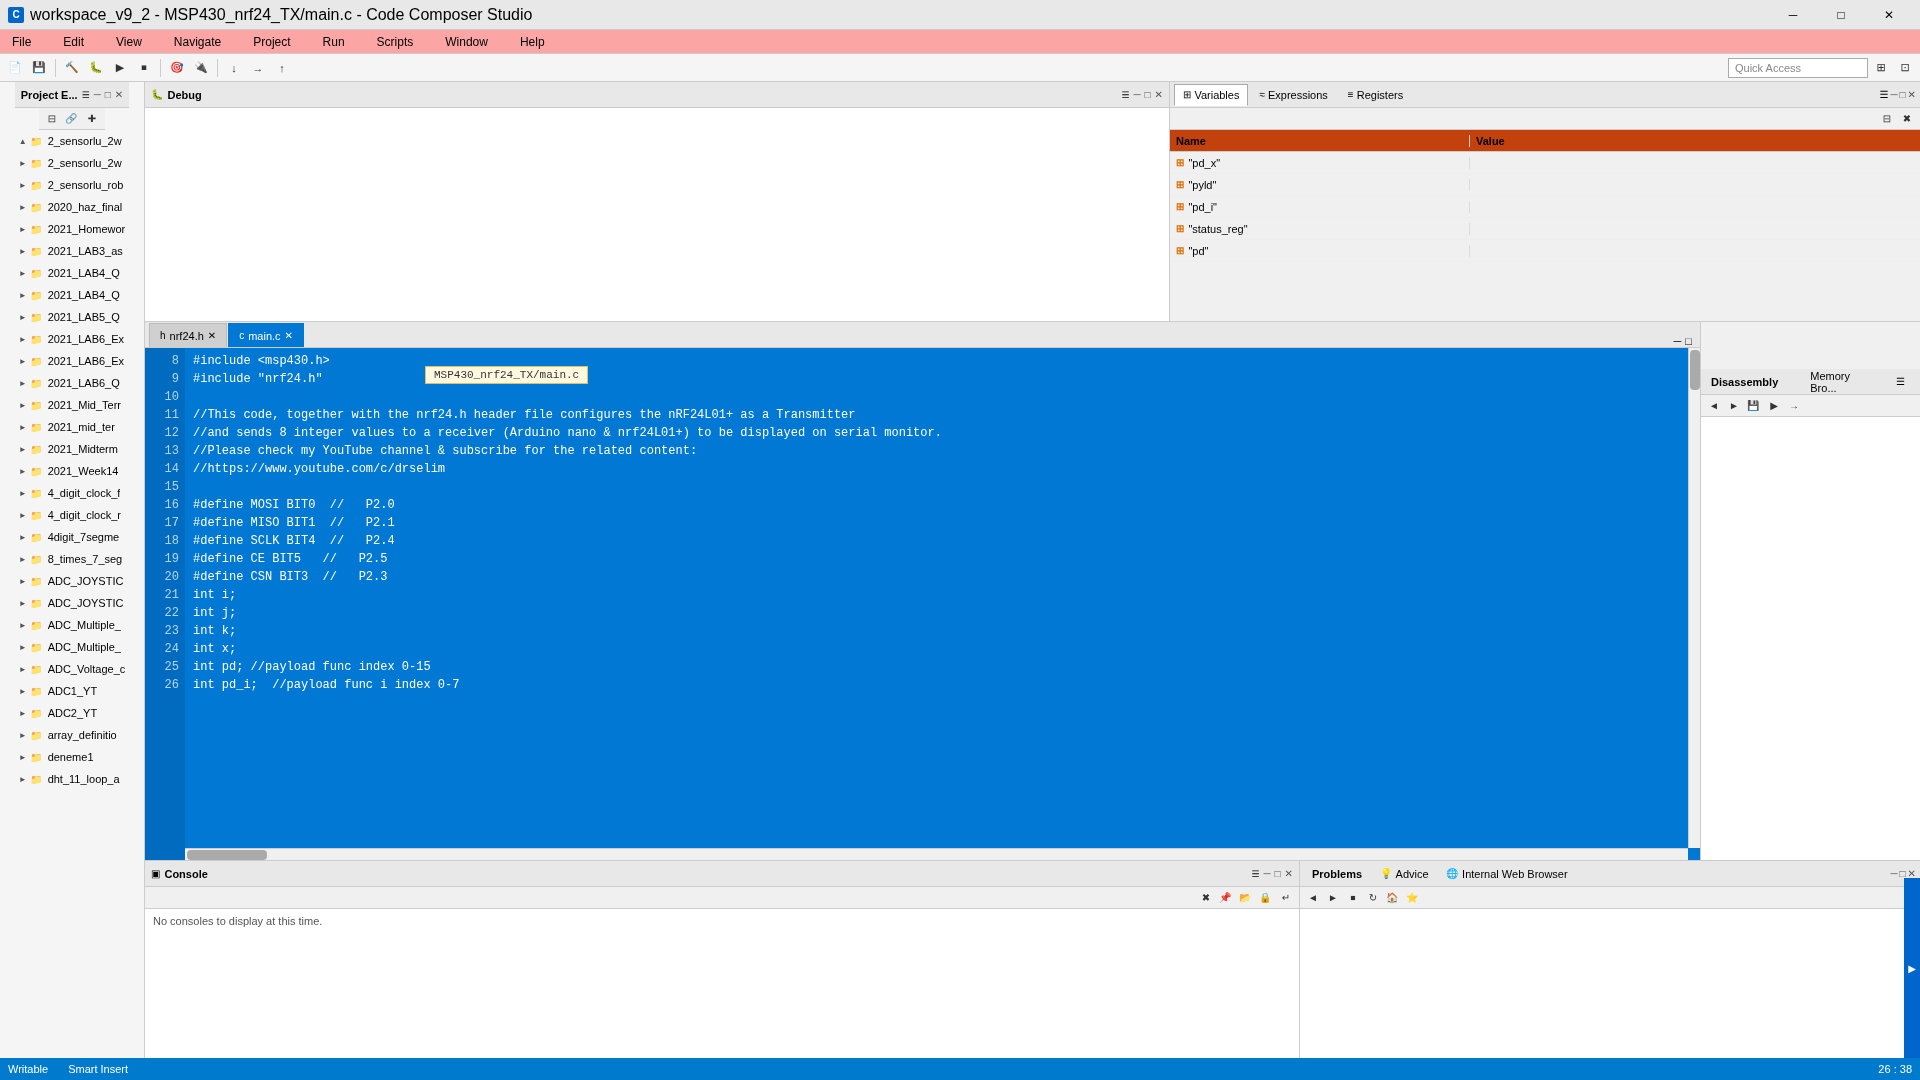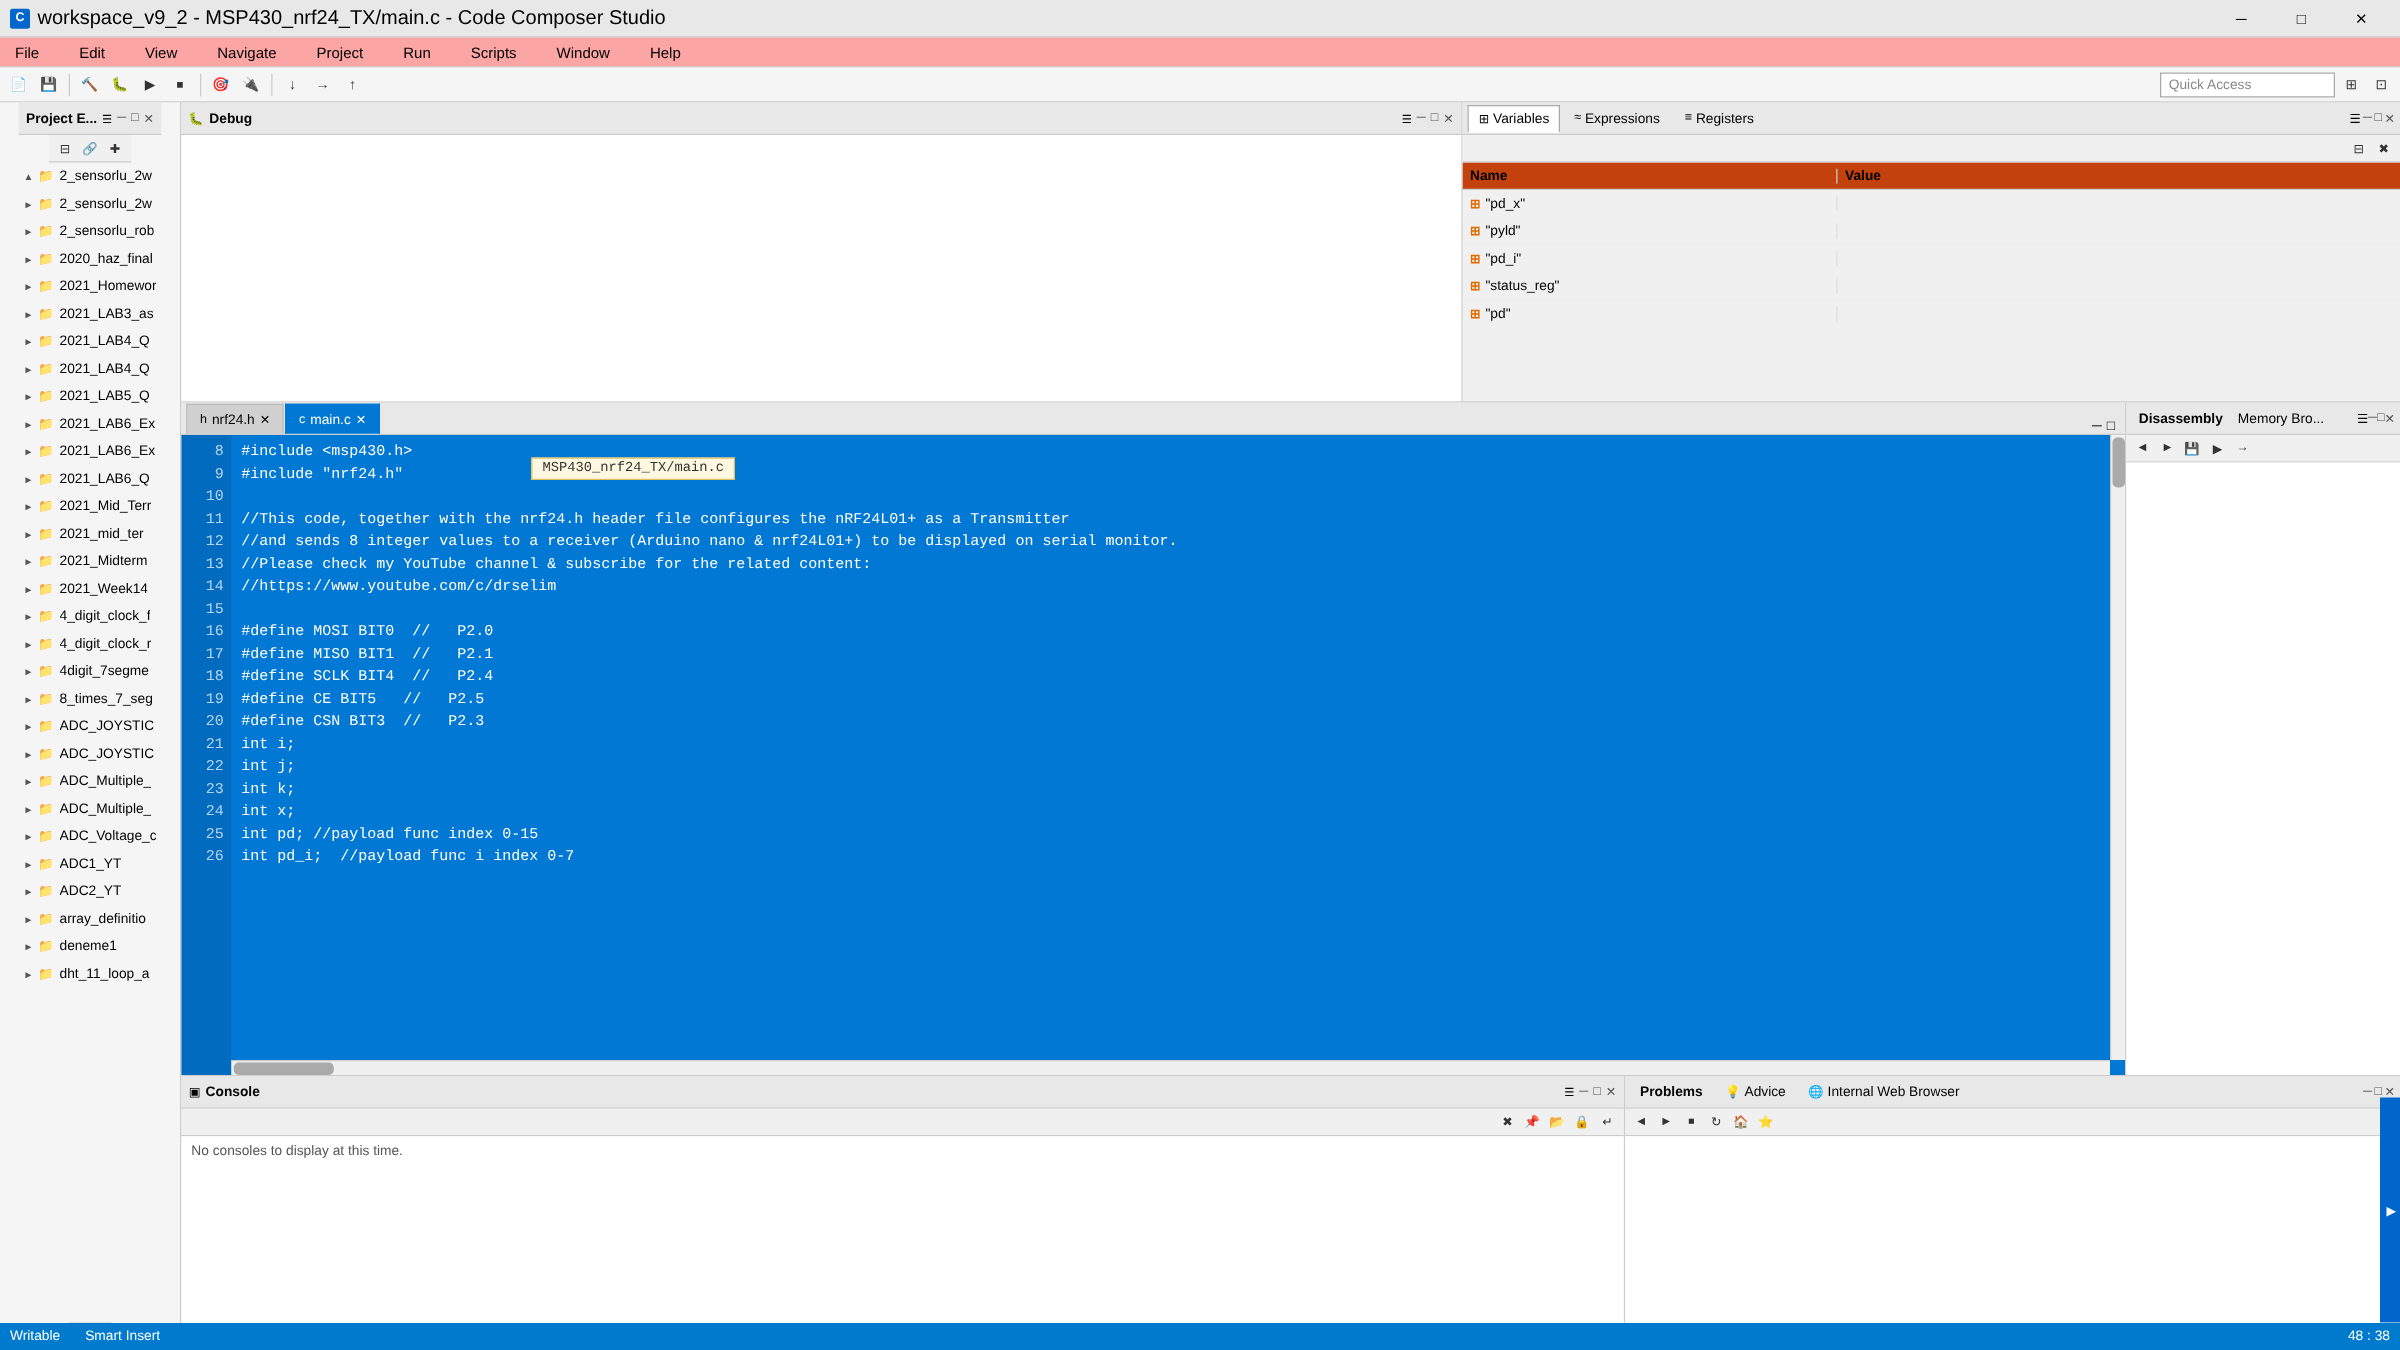--- a/index.html
+++ b/index.html
@@ -384,21 +384,22 @@
       display: flex;
       flex-direction: column;
     }
     #right-panel-header {
       background: #e8e8e8;
       height: 26px;
       display: flex;
       align-items: center;
       padding: 0 4px;
       border-bottom: 1px solid #ccc;
-      gap: 0;
+      gap: 20px;
+      margin-top: 47px;
     }
     .right-tab {
       padding: 2px 6px;
       font-size: 11px;
       cursor: pointer;
     }
     .right-tab.active { font-weight: bold; }
     #right-panel-toolbar {
       height: 22px;
       background: #f0f0f0;
@@ -983,15 +984,15 @@
 
 <div id="status-bar">
   <div class="status-item">
     <span>Writable</span>
   </div>
   <div class="status-item">
     <span>Smart Insert</span>
   </div>
   <div class="status-spacer"></div>
   <div class="status-item">
-    <span>48 : 38</span>
+    <span>26 : 38</span>
   </div>
 </div>
 
 </body></html>

